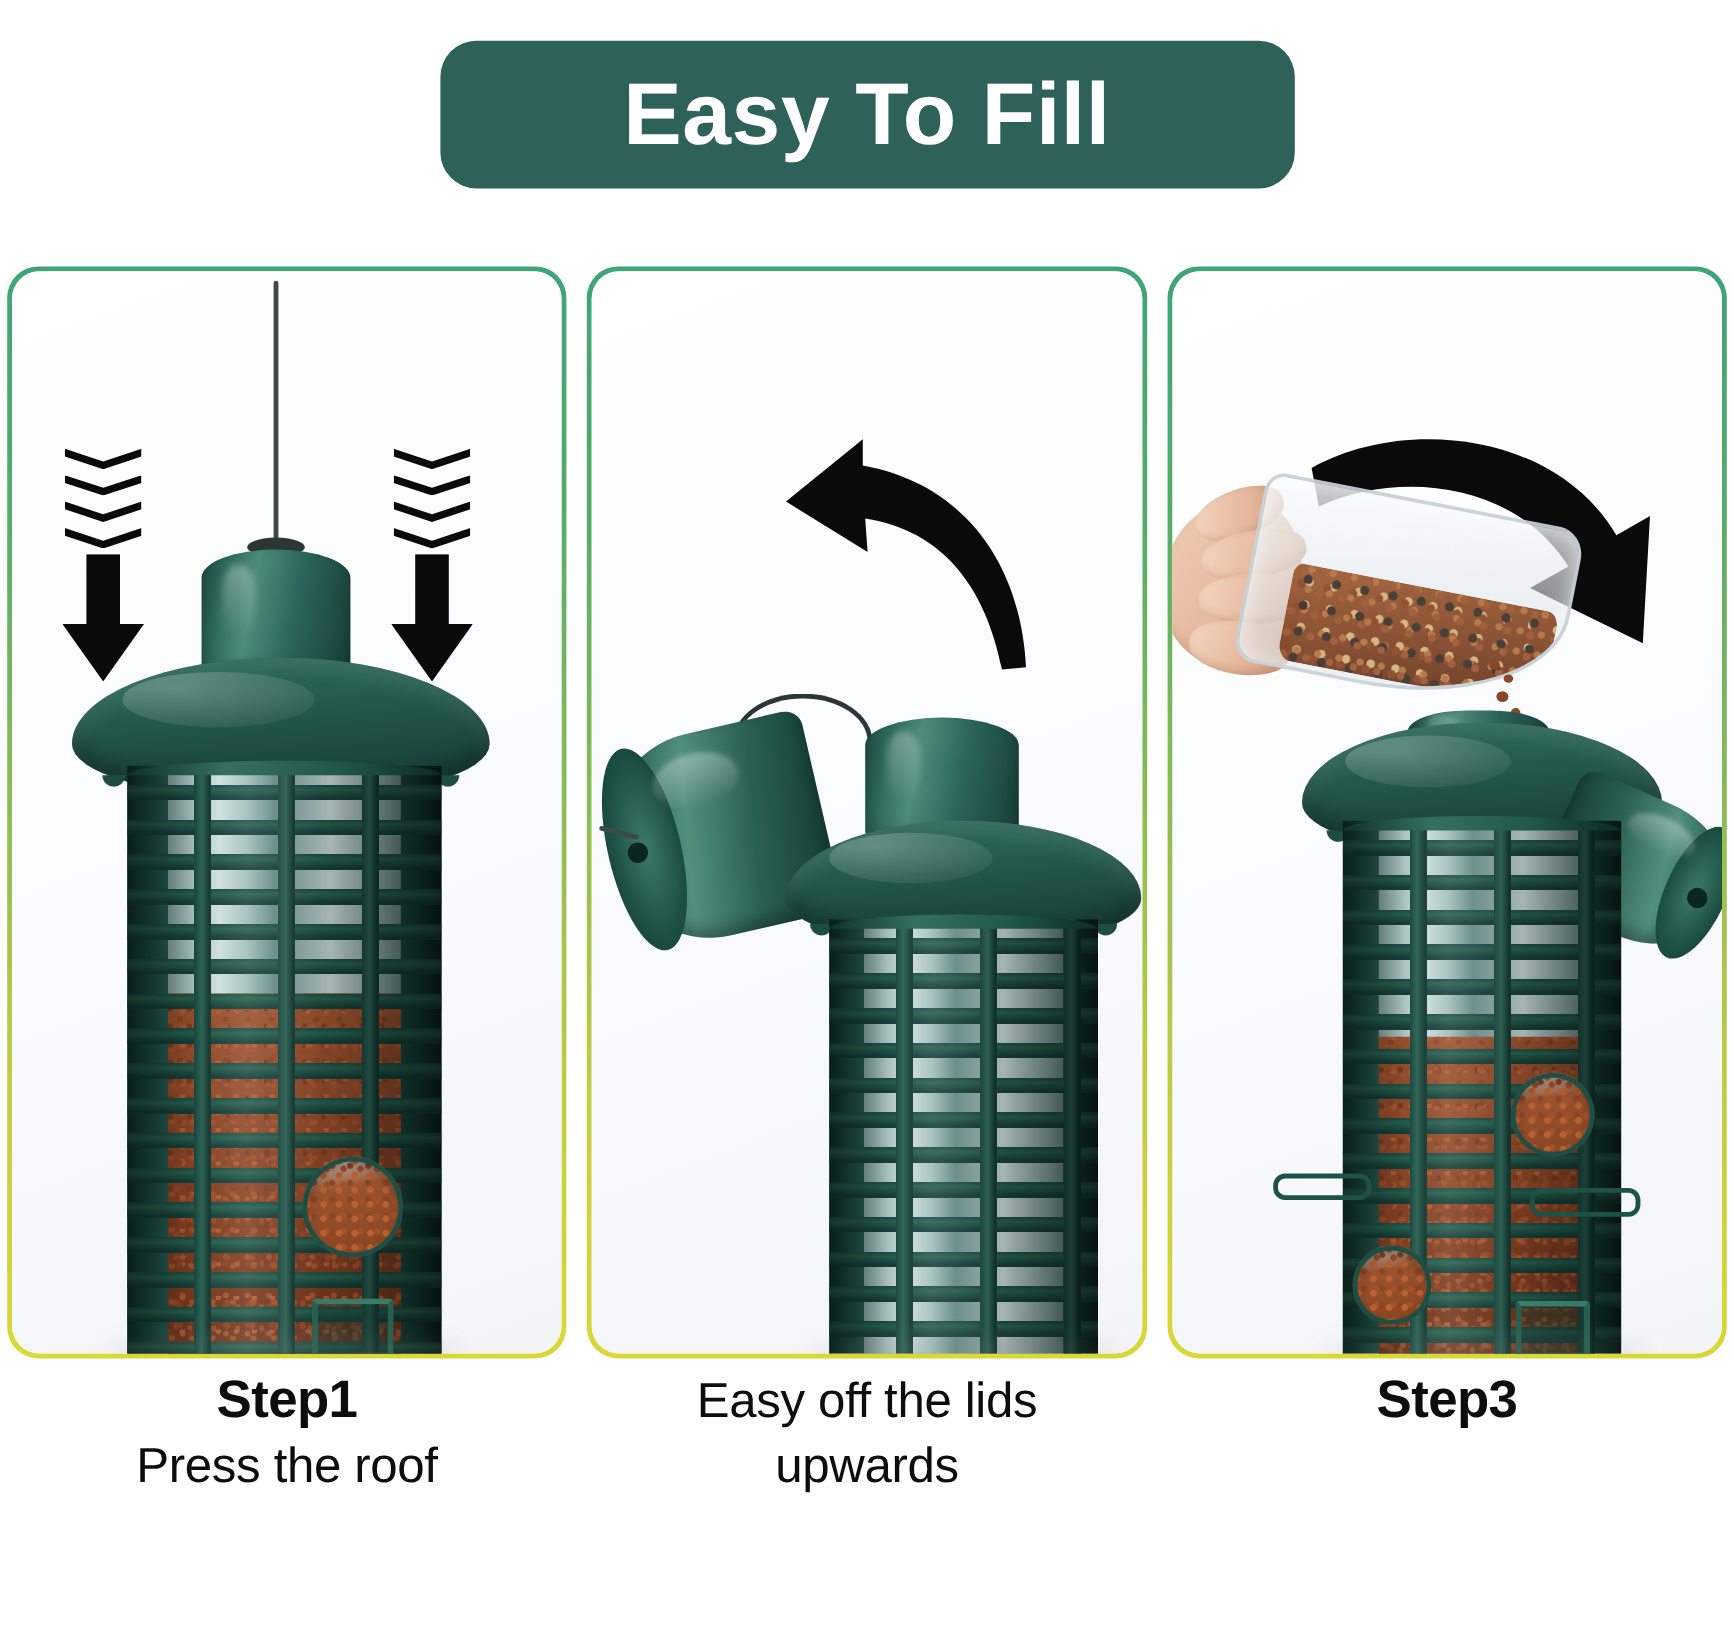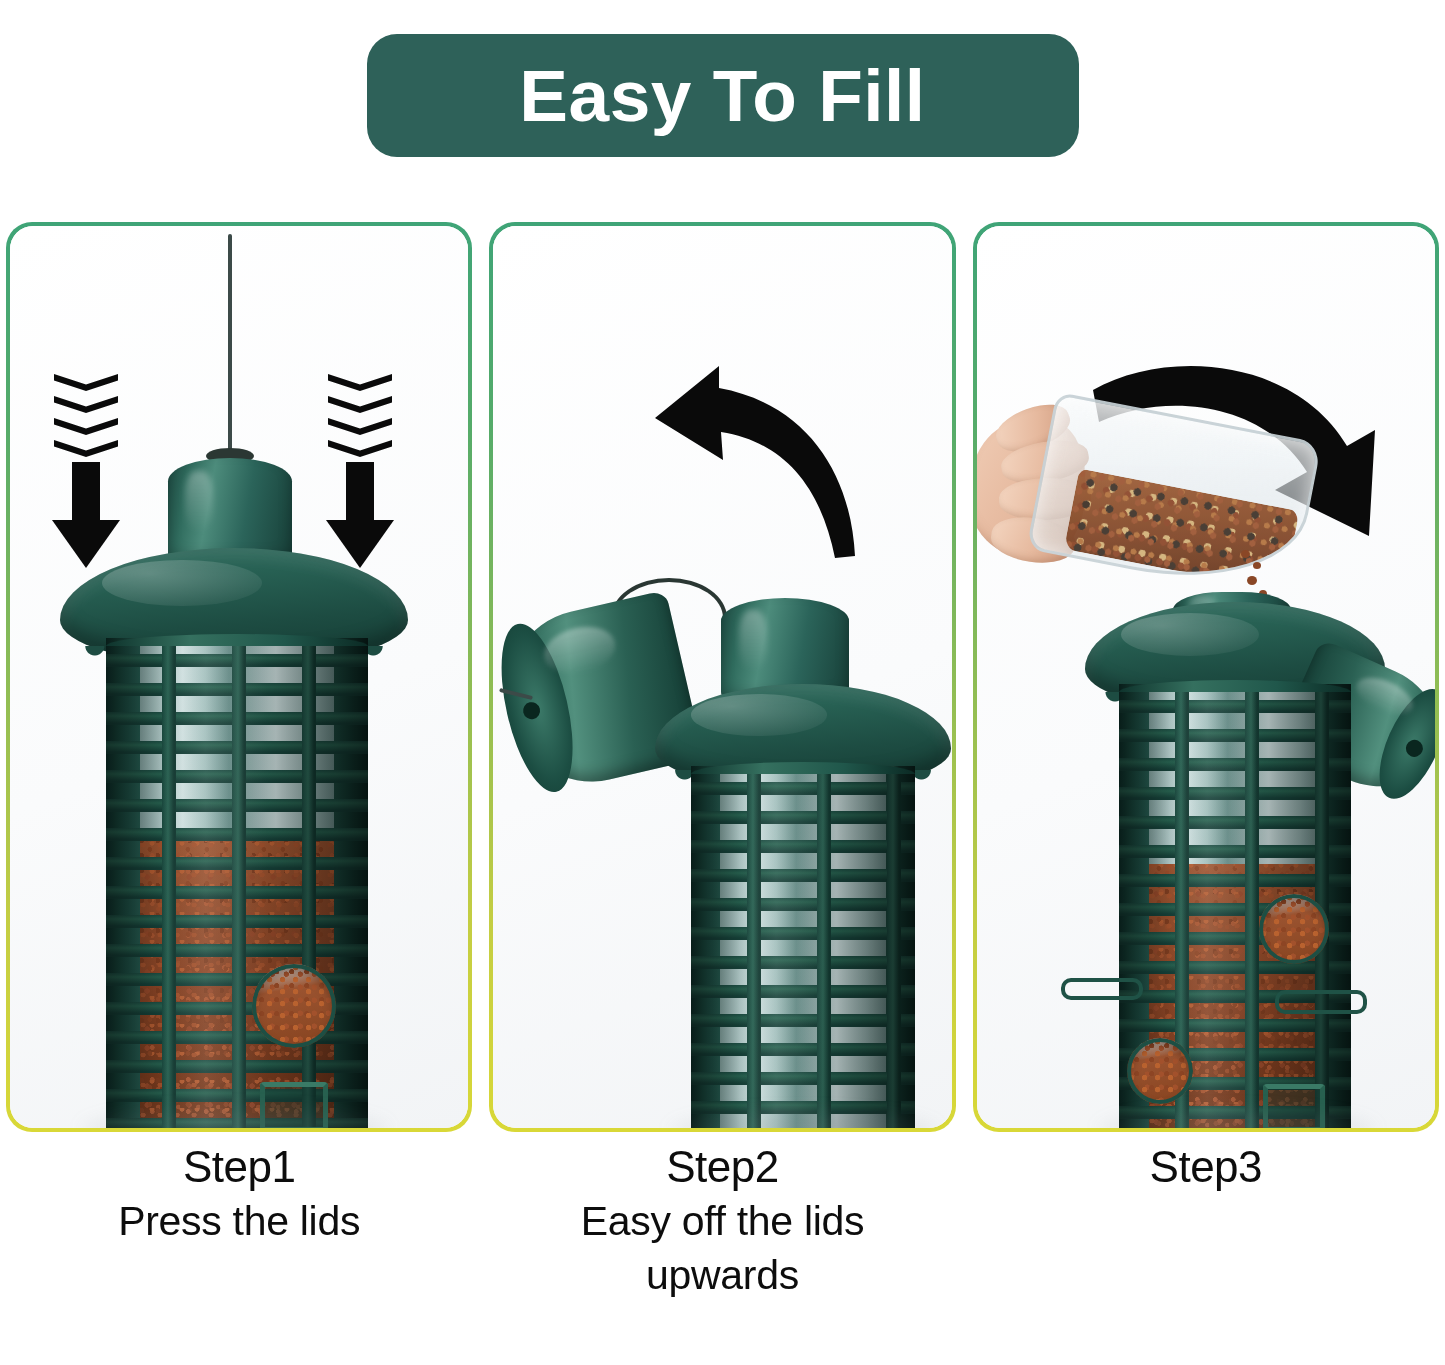--- a/index.html
+++ b/index.html
@@ -74,21 +74,21 @@
     display: flex;
     gap: 17px;
   }
   .caption {
     width: 467px;
     text-align: center;
     color: #0d0d0d;
   }
   .caption-step {
     font-size: 44px;
-    font-weight: normal;
+    font-weight: bold;
     line-height: 1.22;
     letter-spacing: -0.5px;
   }
   .caption-desc {
     font-size: 41px;
     font-weight: 400;
     line-height: 1.32;
     letter-spacing: -0.3px;
     padding: 0 42px;
   }
@@ -538,25 +538,24 @@
       </div>
     </div>
   </div>
 
 </div>
 
 <div class="captions">
 
   <div class="caption">
     <div class="caption-step">Step1</div>
-    <div class="caption-desc">Press the lids</div>
+    <div class="caption-desc">Press the roof</div>
   </div>
 
   <div class="caption">
-    <div class="caption-step">Step2</div>
     <div class="caption-desc">Easy off the lids upwards</div>
   </div>
 
   <div class="caption">
     <div class="caption-step">Step3</div>
   </div>
 
 </div>
 
 </body></html>

